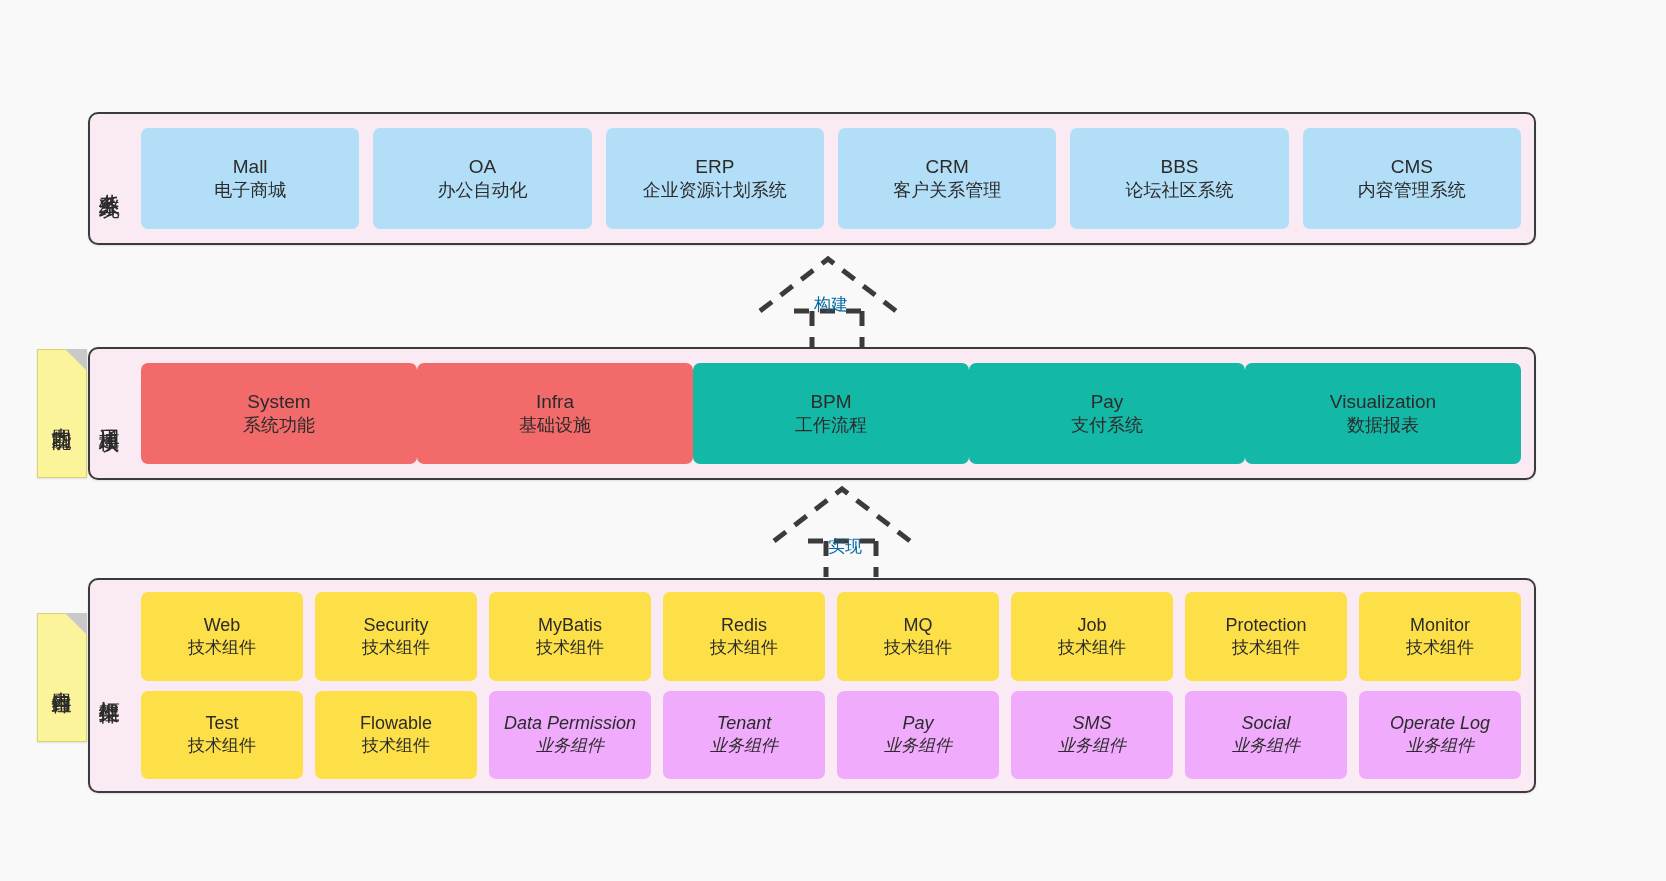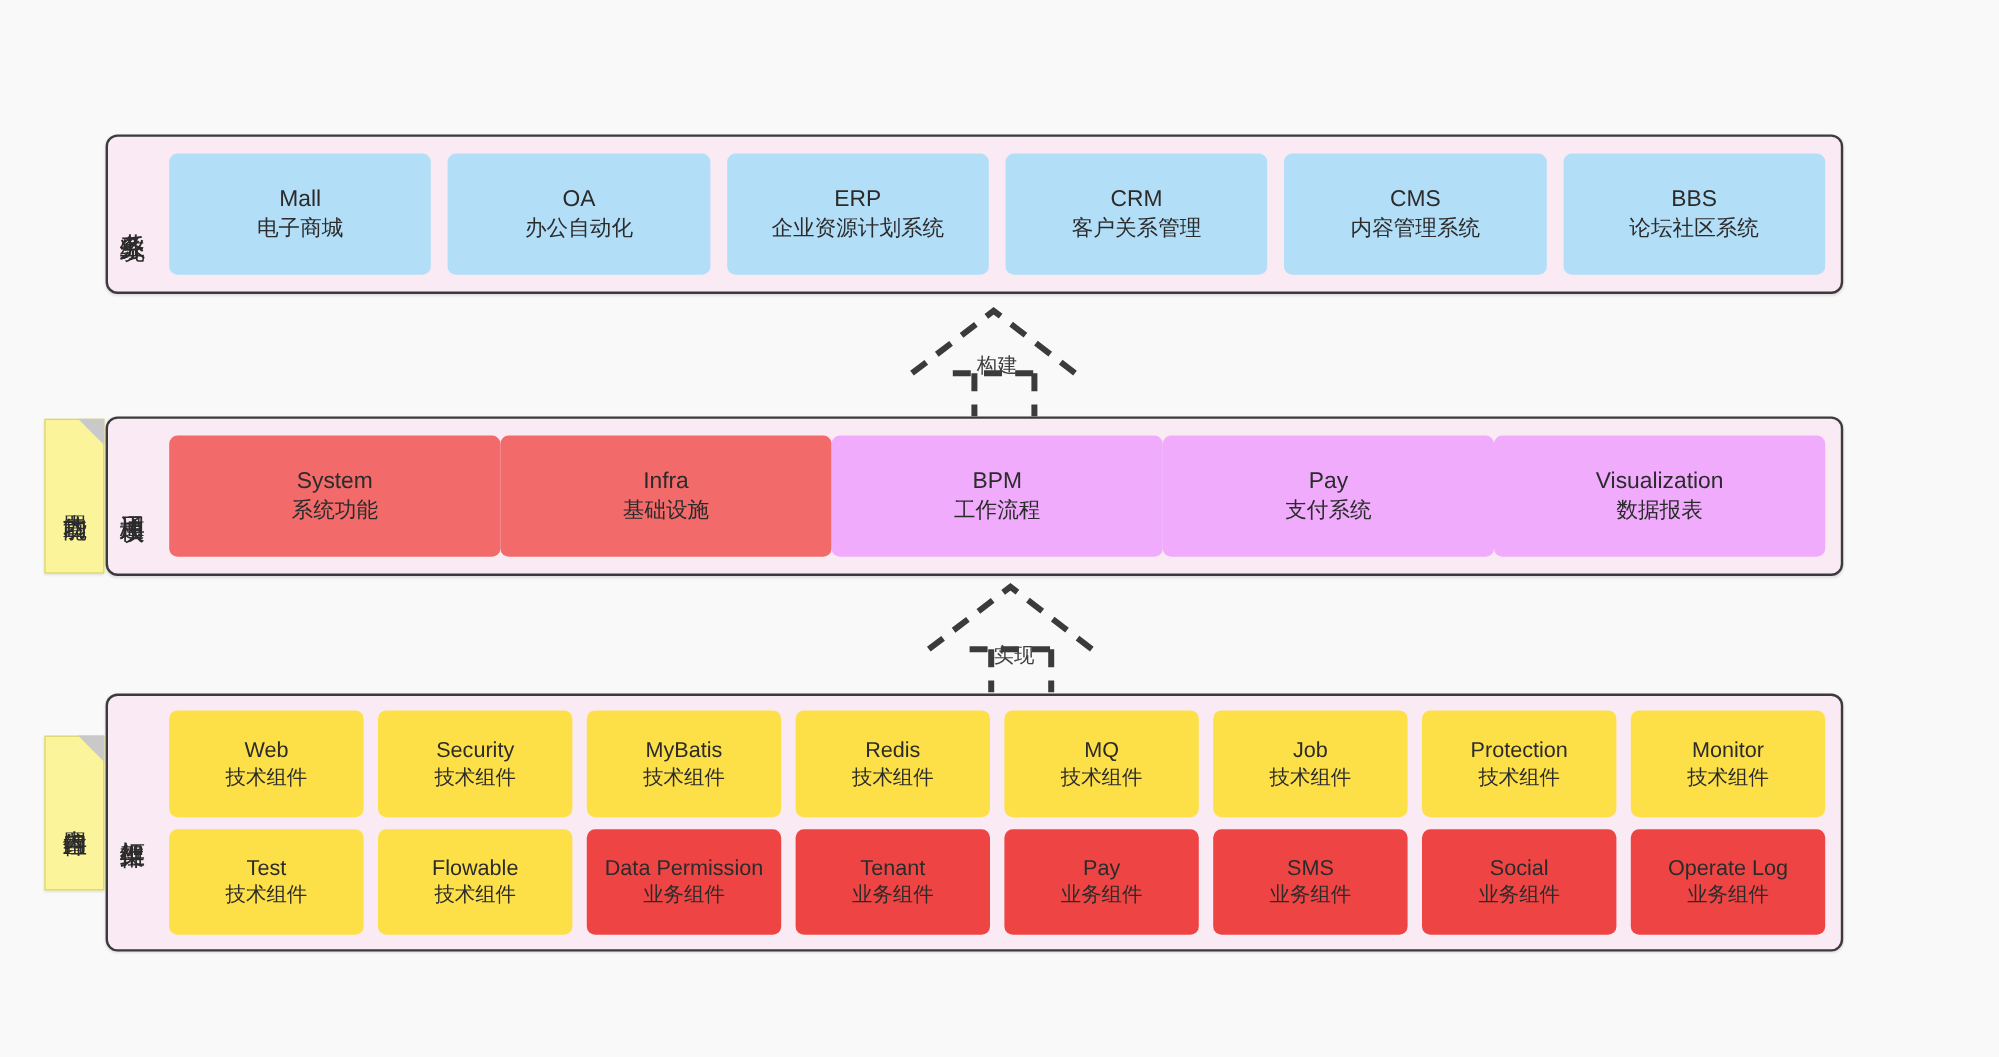--- a/index.html
+++ b/index.html
@@ -67,23 +67,23 @@
     text-align: center;
     box-sizing: border-box;
     line-height: 1.28;
     padding: 4px 6px;
   }
   .card .t1 { font-size: 19px; }
   .card .t2 { font-size: 18px; }
 
   .c-blue   { background: #b3def7; }
   .c-red    { background: #f26a6a; }
-  .c-pink   { background: #f0abfc; }
+  .c-pink   { background: #14b8a6; }
   .c-green  { background: #fde047; }
-  .c-lgreen { background: #ef4444; }
+  .c-lgreen { background: #f0abfc; font-style: italic; }
 
   
   #layer-business {
     left: 88px;
     top: 112px;
     width: 1448px;
     height: 133px;
   }
   #layer-business .layer-body {
     padding: 14px 13px;
@@ -155,21 +155,21 @@
   #note-builtin-component { left: 37px; top: 613px; height: 129px; }
 
   
   .arrow-wrap {
     position: absolute;
     pointer-events: none;
   }
   .arrow-label {
     position: absolute;
     font-size: 17px;
-    color: #404040;
+    color: #0369a1;
     background: transparent;
     white-space: nowrap;
   }
   #arrow-build  { left: 752px; top: 255px; width: 190px; height: 92px; }
   #arrow-build .arrow-label  { left: 62px; top: 38px; }
   #arrow-impl   { left: 766px; top: 485px; width: 190px; height: 92px; }
   #arrow-impl  .arrow-label  { left: 62px; top: 38px; margin-top: 12px; }
 </style>
 </head>
 <body>
@@ -194,27 +194,27 @@
         <div class="t1">ERP</div>
         <div class="t2">企业资源计划系统</div>
       </div>
 
       <div class="card c-blue">
         <div class="t1">CRM</div>
         <div class="t2">客户关系管理</div>
       </div>
 
       <div class="card c-blue">
+        <div class="t1">BBS</div>
+        <div class="t2">论坛社区系统</div>
+      </div>
+
+      <div class="card c-blue">
         <div class="t1">CMS</div>
         <div class="t2">内容管理系统</div>
-      </div>
-
-      <div class="card c-blue">
-        <div class="t1">BBS</div>
-        <div class="t2">论坛社区系统</div>
       </div>
 
     </div>
   </div>
 
   <div class="arrow-wrap" id="arrow-build">
     <svg width="190" height="92" viewBox="0 0 190 92">
       <path d="M 8 56 L 76 4 L 144 56" fill="none" stroke="#3b3b3b" stroke-width="5" stroke-dasharray="15,11" stroke-linecap="butt"></path>
       <path d="M 42 56 L 110 56" fill="none" stroke="#3b3b3b" stroke-width="5" stroke-dasharray="15,11" stroke-linecap="butt"></path>
       <path d="M 60 56 L 60 92" fill="none" stroke="#3b3b3b" stroke-width="5" stroke-dasharray="15,11" stroke-linecap="butt"></path>

